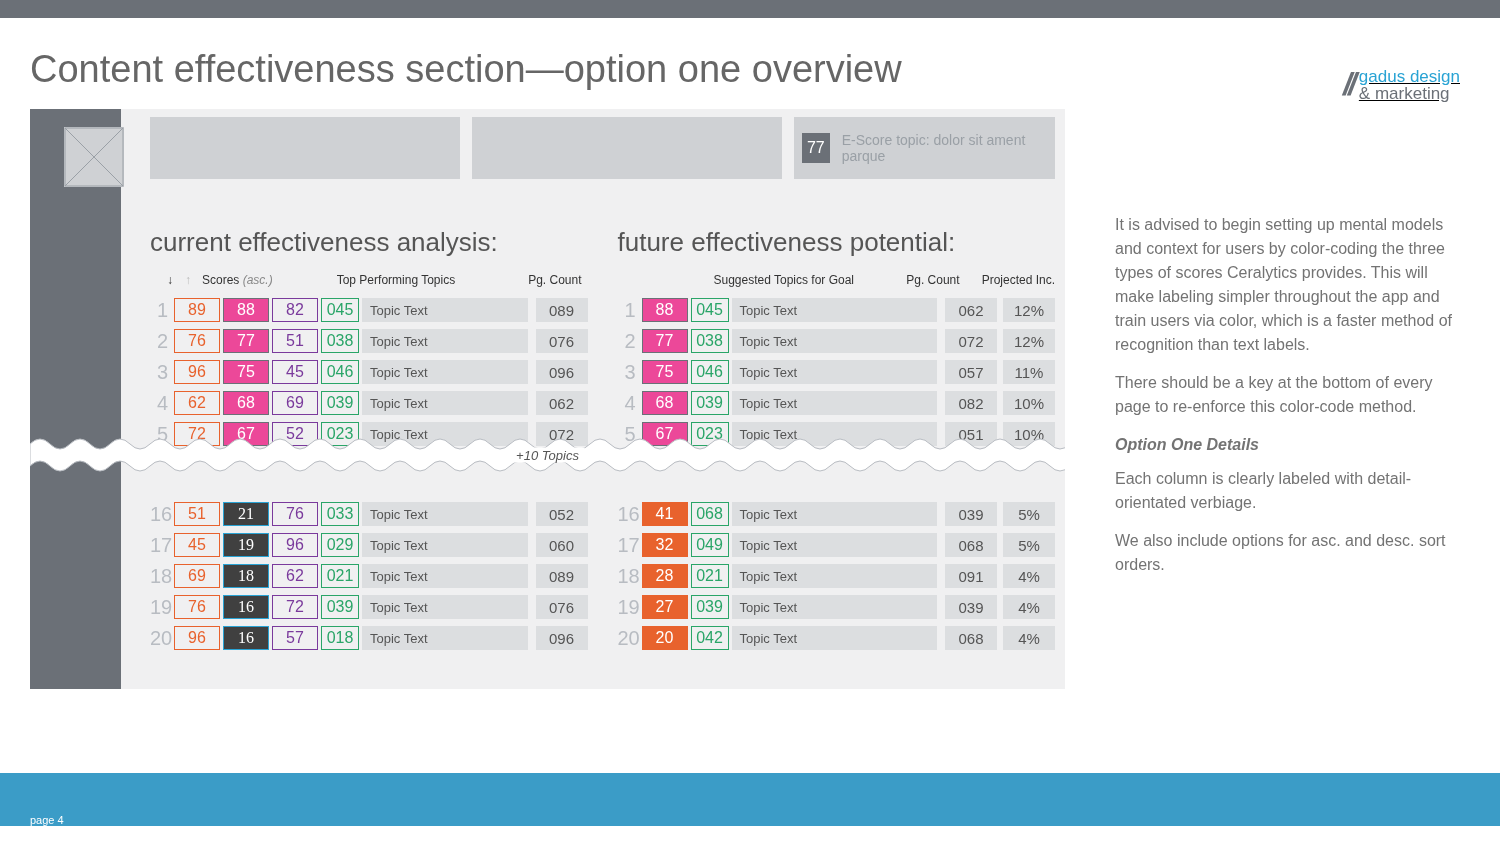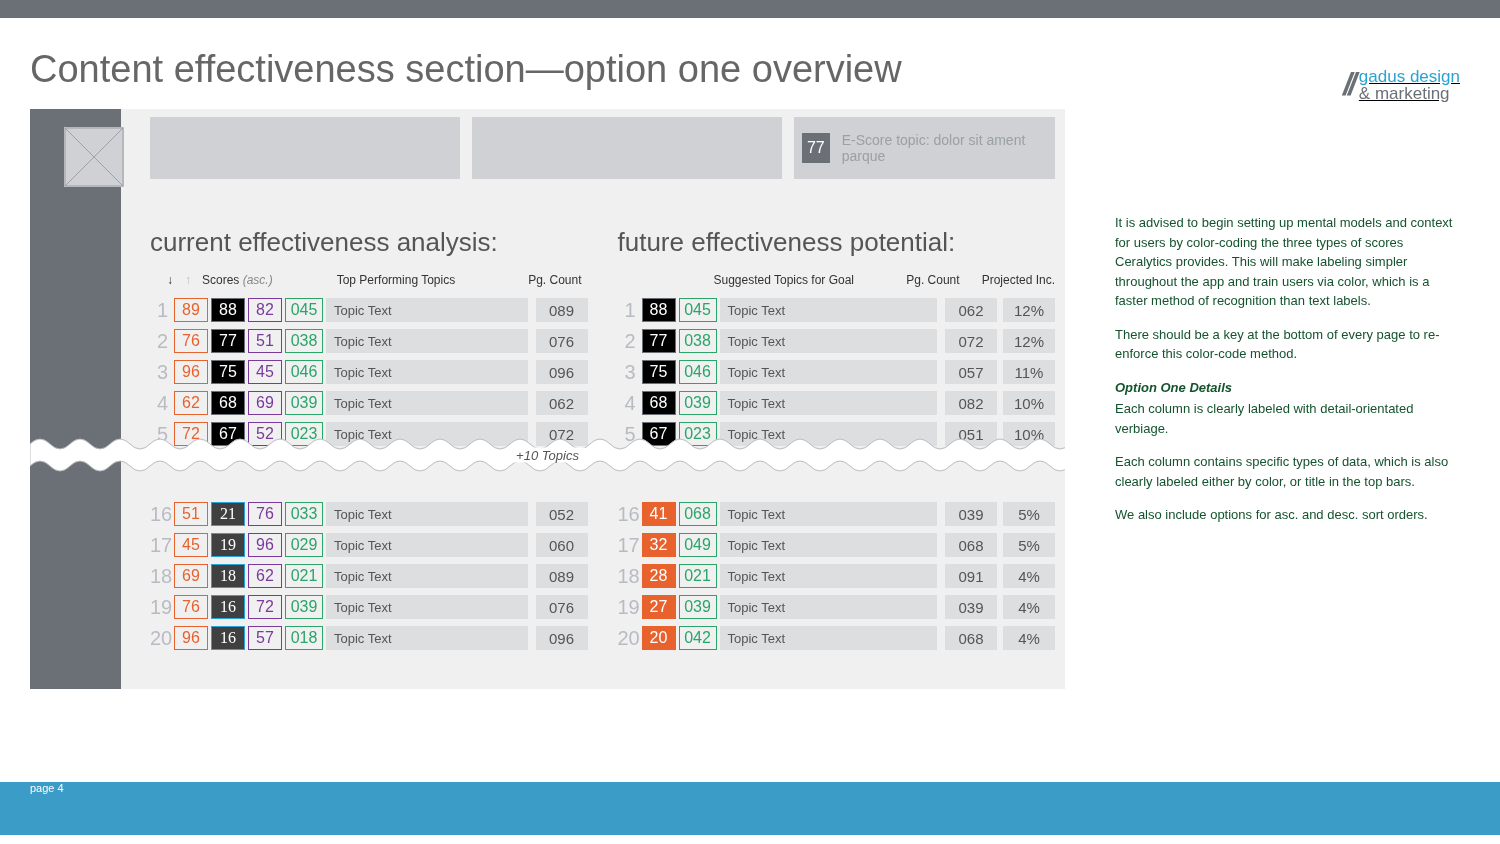--- a/index.html
+++ b/index.html
@@ -26,29 +26,29 @@
 .arrows{display:flex;gap:2px;margin-left:12px;}
 .arr{width:16px;height:16px;display:flex;align-items:center;justify-content:center;}
 .scores-lbl{margin-left:6px;}
 .asc{color:#888;font-style:italic;}
 .tpt{margin-left:64px;}
 .pgc{margin-left:auto;margin-right:6px;}
 .proj{margin-left:16px;}
 .rows{display:flex;flex-direction:column;gap:3px;margin-top:4px;}
 .row{display:flex;align-items:center;height:28px;}
 .rn{width:18px;text-align:right;color:#b8bcc2;font-family:"Arial Narrow",Arial;font-size:20px;margin-right:6px;}
-.sc{width:34px;height:24px;border:1px solid;display:flex;align-items:center;justify-content:center;font-family:"Arial Narrow",Arial;font-size:16px;margin-right:3px;}
+.sc{width:46px;height:24px;border:1px solid;display:flex;align-items:center;justify-content:center;font-family:"Arial Narrow",Arial;font-size:16px;margin-right:3px;}
 .sc-z{border-color:#e8622d;color:#e8622d;}
 .sc-z.fill{background:#e8622d;color:#fff;}
 .sc-e{border-color:#29a3d4;color:#29a3d4;}
 .sc-e.fill{background:#404040;color:#fff;font-family:Liberation Serif, serif;}
 .sc-r{border-color:#7a3a9c;color:#7a3a9c;}
 .sc-conv{border-color:#2aa568;color:#2aa568;width:38px;}
 .sc.sc-gg{border-color:#6b7077;color:#6b7077;}
-.sc.sc-gg.fill{background:#000000;color:#fff;}
+.sc.sc-gg.fill{background:#ec4899;color:#fff;}
 .tt{height:24px;background:#dcdee0;flex:1;display:flex;align-items:center;padding-left:8px;font-size:13px;color:#555;margin-right:8px;}
 .pgv{width:52px;height:24px;background:#dcdee0;display:flex;align-items:center;justify-content:center;font-family:"Arial Narrow",Arial;font-size:15px;color:#555;}
 .pjv{width:52px;height:24px;background:#dcdee0;display:flex;align-items:center;justify-content:center;font-family:"Arial Narrow",Arial;font-size:15px;color:#555;margin-left:6px;}
 .tear{position:absolute;top:325px;left:0;right:0;height:42px;pointer-events:none;}
 .tear svg{width:100%;height:100%;}
 .tear-lbl{position:absolute;left:50%;top:50%;transform:translate(-50%,-50%);font-style:italic;font-size:13px;color:#555;background:#fff;padding:0 6px;}
 .rows2{margin-top:52px;}
 .legend{position:absolute;bottom:16px;left:120px;display:flex;gap:28px;align-items:center;}
 .lg{display:flex;align-items:center;gap:6px;font-style:italic;font-size:14px;color:#555;}
 .lgbox{width:14px;height:14px;}
@@ -56,24 +56,24 @@
 .le{background:#29a3d4;}
 .lr{background:#7a3a9c;}
 .lc{background:#2aa568;}
 .right{flex:1;padding:48px 40px 0 30px;}
 .logo{display:flex;justify-content:flex-end;margin-bottom:110px;}
 .logo-mark{display:flex;align-items:center;}
 .slash{font-size:32px;font-weight:700;color:#6b7077;font-style:italic;letter-spacing:-4px;margin-right:6px;}
 .logo-txt{font-size:17px;line-height:1;text-decoration:underline;}
 .logo-t1{color:#29a3d4;font-weight:400;}
 .logo-t2{color:#6b7077;font-weight:400;}
-.copy{font-size:13px;line-height:1.5;color:#14532d;}
+.copy{font-size:16px;line-height:1.5;color:#737373;}
 .copy p{margin-bottom:14px;}
-.copy .hd{font-style:italic;font-weight:bold;margin-bottom:2px;}
-.footer{position:absolute;bottom:9px;left:0;right:0;height:53px;background:#3b9cc7;display:flex;align-items:flex-start;padding-left:30px;}
+.copy .hd{font-style:italic;font-weight:bold;margin-bottom:10px;}
+.footer{position:absolute;bottom:18px;left:0;right:0;height:53px;background:#3b9cc7;display:flex;align-items:flex-end;padding-left:30px;}
 .footer-txt{color:#fff;font-size:11px;}
 </style>
 </head>
 <body>
 
 <div class="topbar"></div>
 <div class="main">
   <div class="left">
     <div class="title">Content effectiveness section—option one overview</div>
     <div class="mock">
@@ -309,20 +309,19 @@
           <div class="logo-t1">gadus design</div>
           <div class="logo-t2">&amp; marketing</div>
         </div>
       </div>
     </div>
     <div class="copy">
       <p>It is advised to begin setting up mental models and context for users by color-coding the three types of scores Ceralytics provides. This will make labeling simpler throughout the app and train users via color, which is a faster method of recognition than text labels.</p>
       <p>There should be a key at the bottom of every page to re-enforce this color-code method.</p>
       <p class="hd">Option One Details</p>
       <p>Each column is clearly labeled with detail-orientated verbiage.</p>
-      <p>Each column contains specific types of data, which is also clearly labeled either by color, or title in the top bars.</p>
       <p>We also include options for asc. and desc. sort orders.</p>
     </div>
   </div>
 </div>
 <div class="footer">
   <span class="footer-txt">page 4</span>
 </div>
 
 </body></html>

